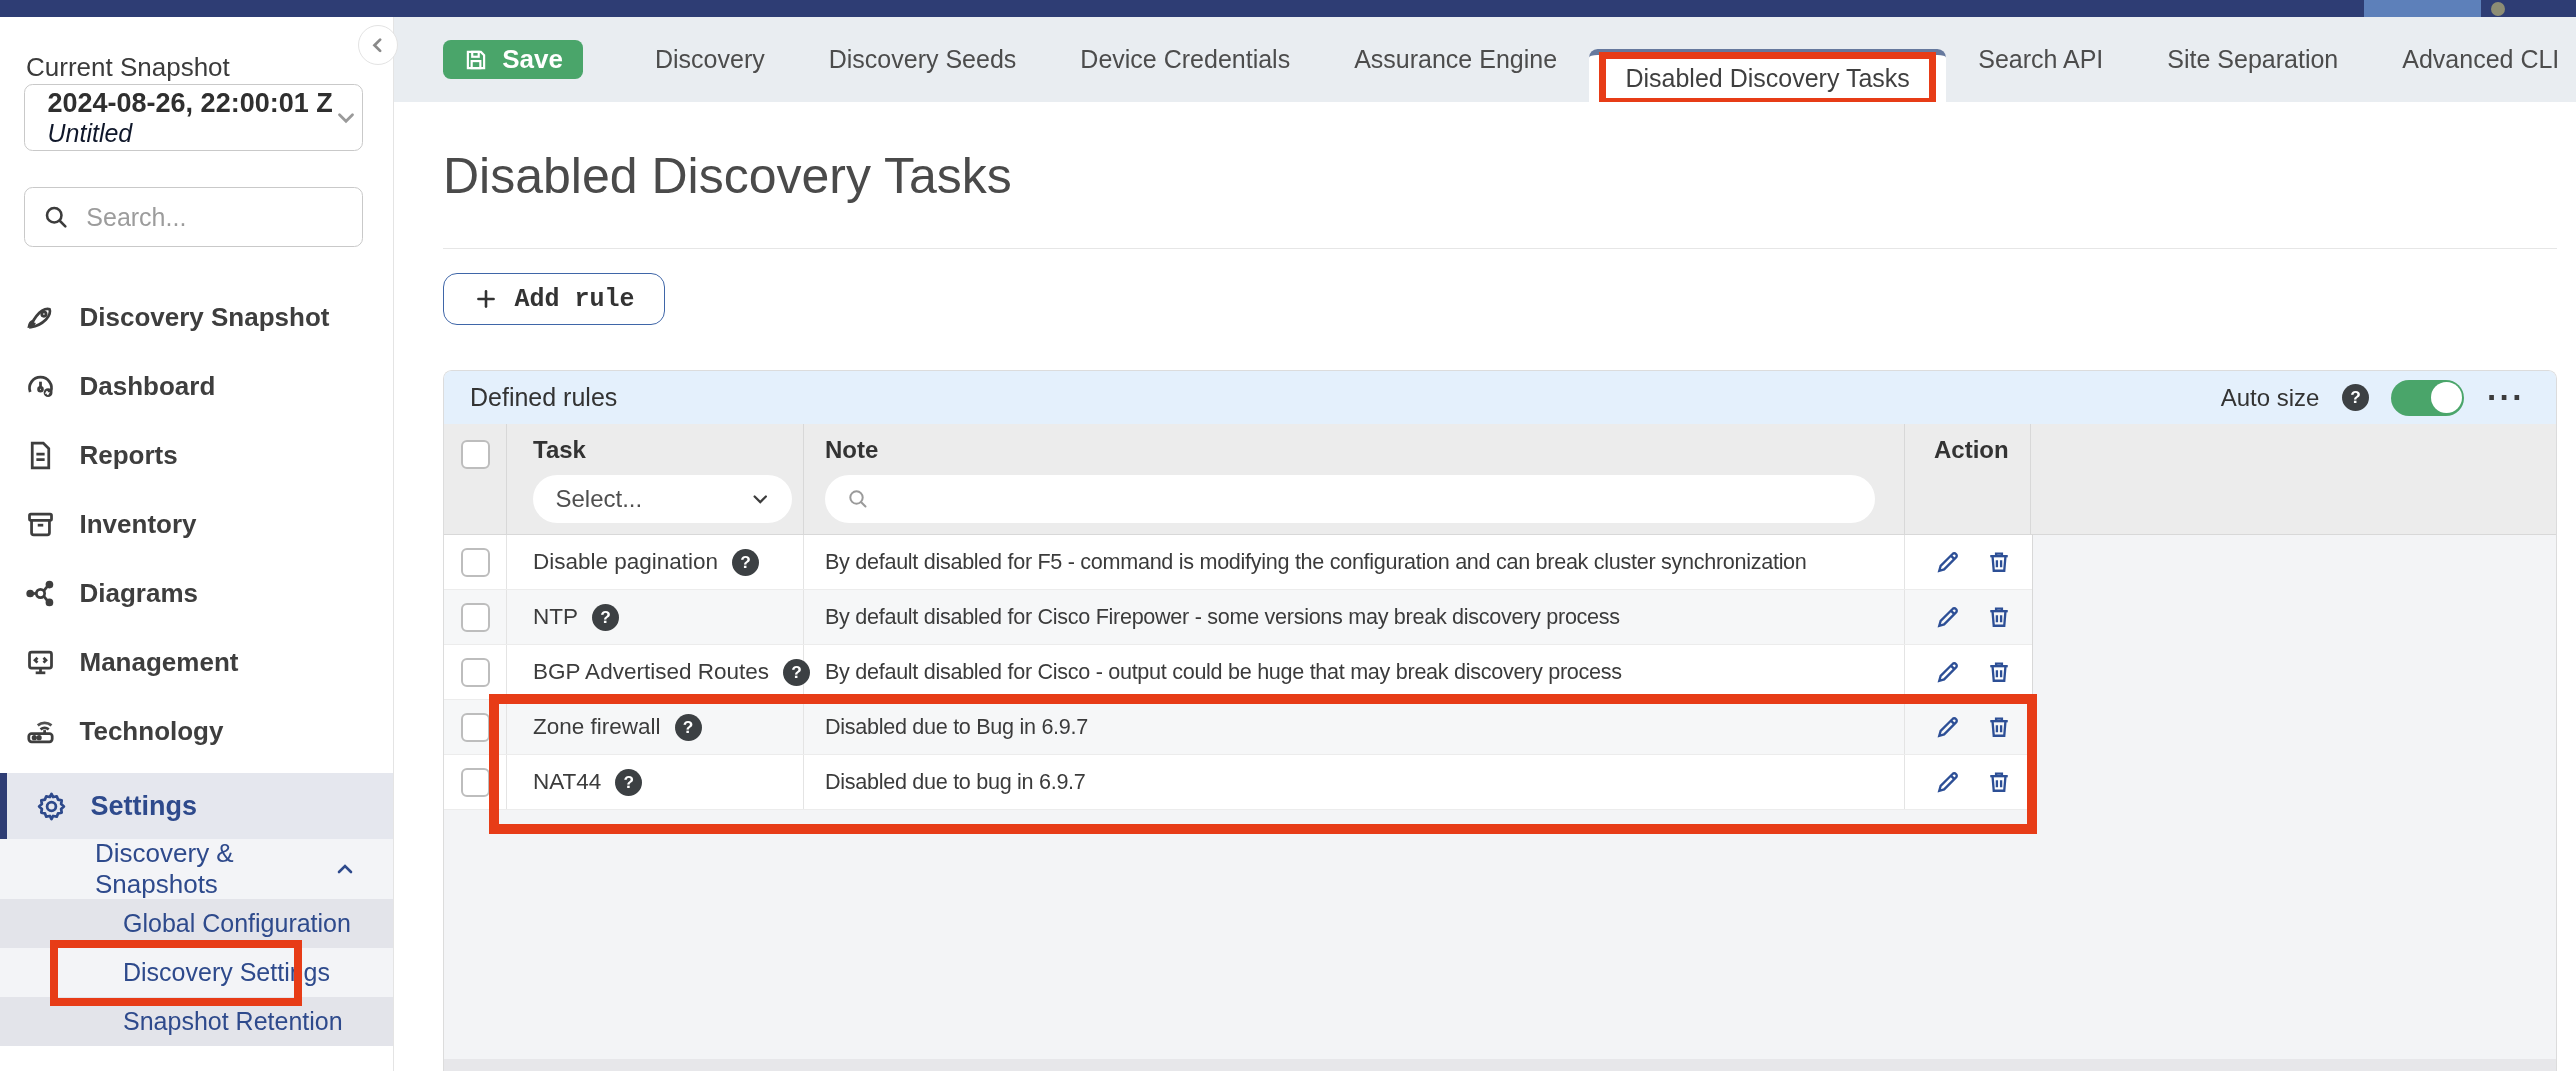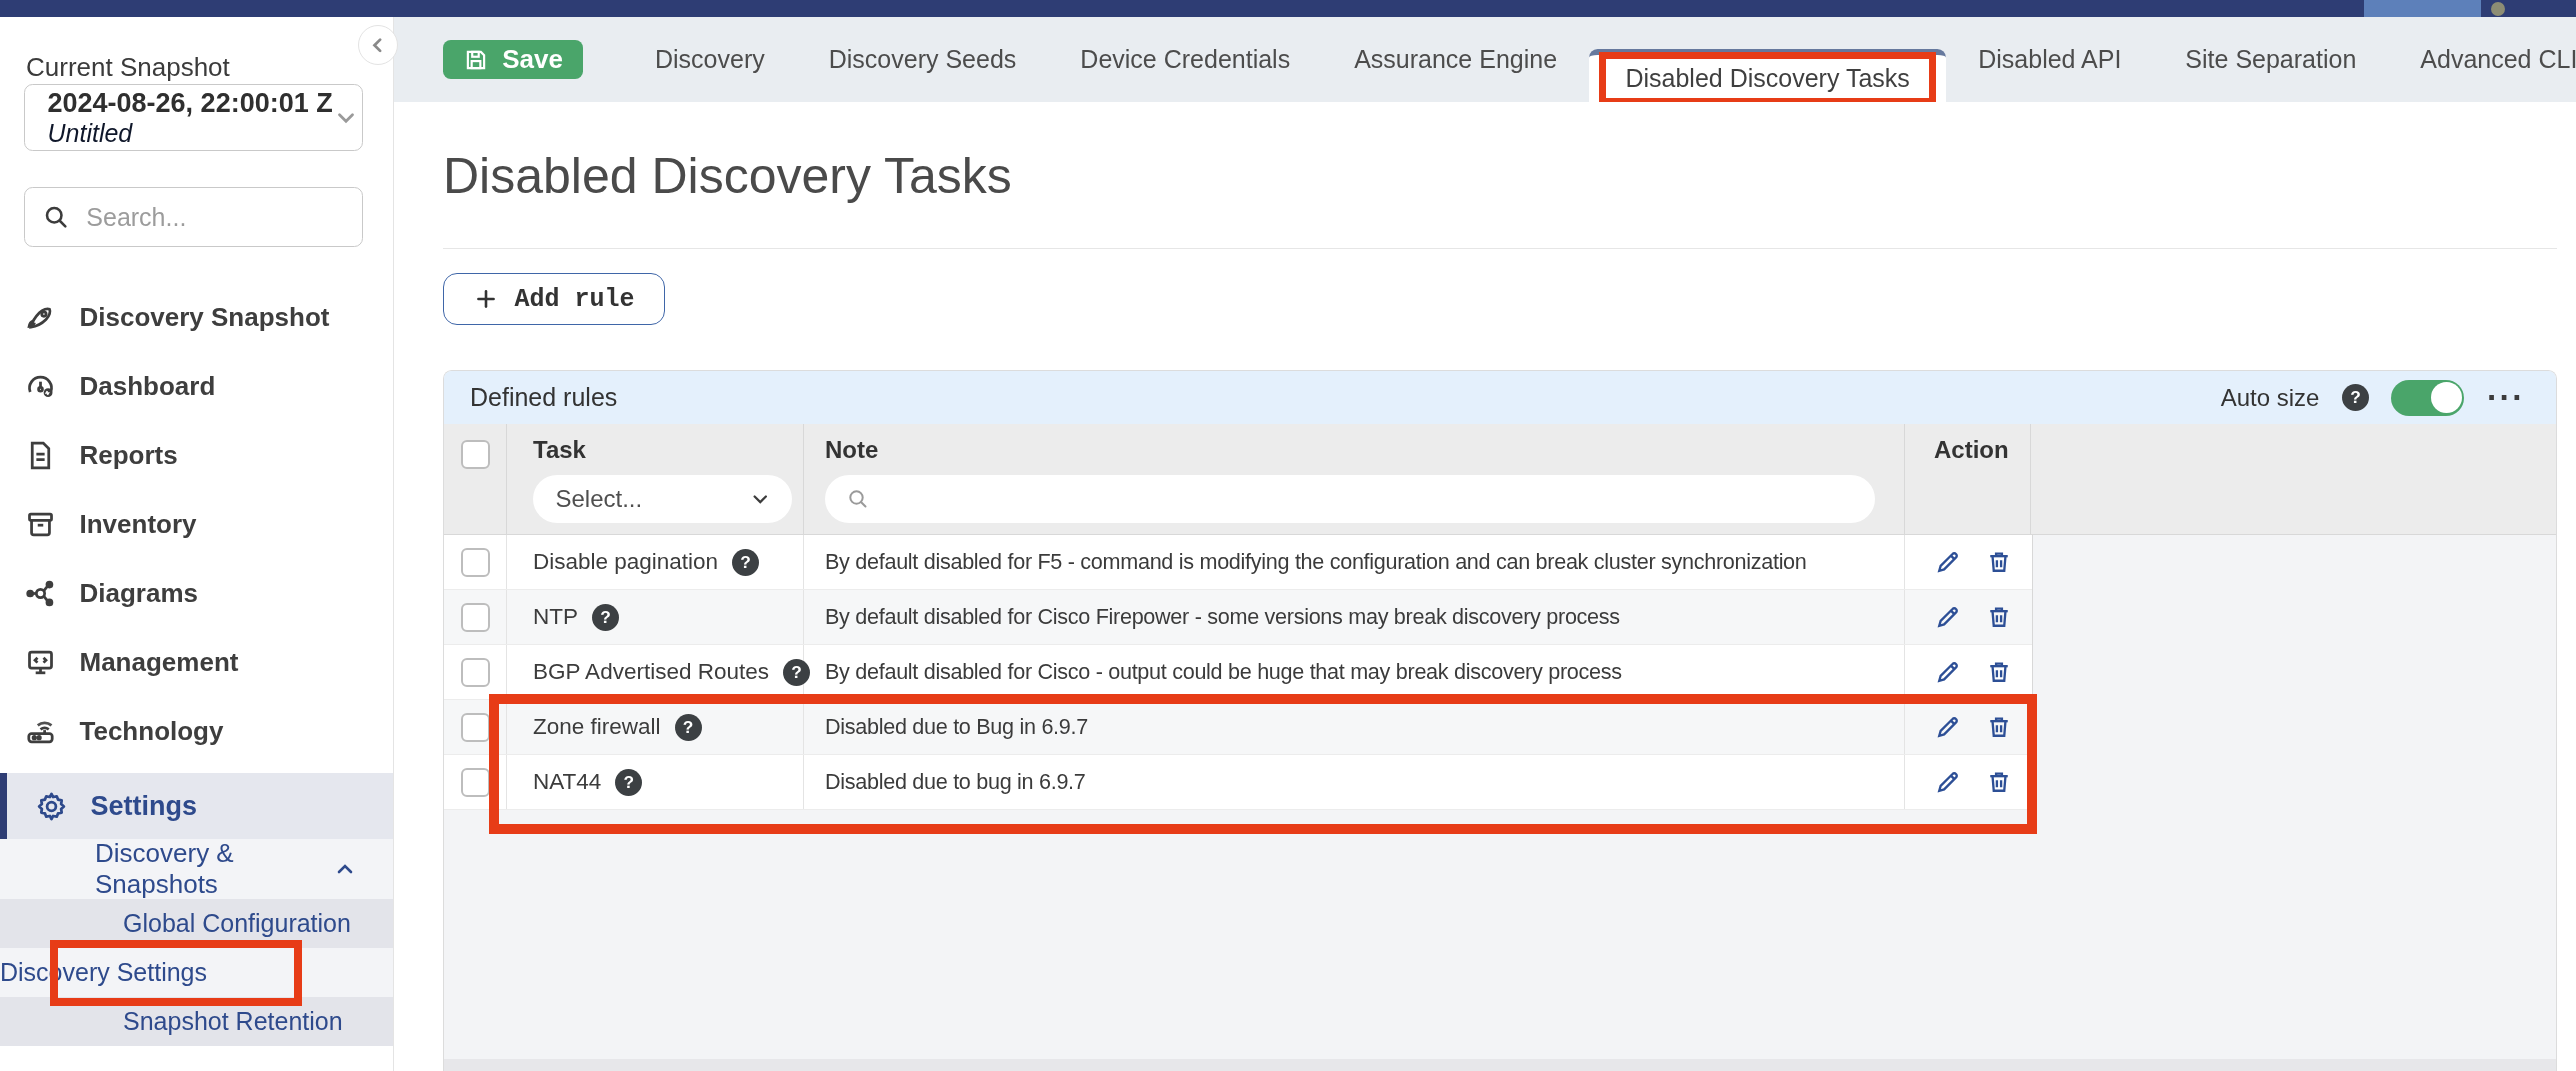--- a/index.html
+++ b/index.html
@@ -30,21 +30,21 @@
   .side-search input::placeholder{color:#9c9c9c;}
   .nav{position:absolute;left:0;top:266px;width:393px;}
   .nav-item{height:69px;display:flex;align-items:center;gap:22.5px;padding-left:24px;cursor:pointer;}
   .nav-item .lbl{font-size:26px;font-weight:700;color:#3e3e3e;}
   .side-ico{width:33px;height:33px;flex:0 0 33px;}
   .settings-row{position:absolute;left:0;top:756px;width:393px;height:66px;background:#e5e7ee;display:flex;align-items:center;gap:22.5px;padding-left:28px;box-sizing:border-box;border-left:7px solid #2e3d74;}
   .settings-row .lbl{font-size:27px;font-weight:700;color:#2e4a8c;}
   .sub-row{position:absolute;left:0;width:393px;display:flex;align-items:center;box-sizing:border-box;color:#2e4a8c;}
   .row-ds{top:822px;height:60px;background:#f3f4f7;padding-left:95px;font-size:26px;}
   .row-gc{top:882px;height:49px;background:#e3e4ea;padding-left:123px;font-size:25px;}
-  .row-dst{top:931px;height:49px;background:#f3f4f7;font-size:25px;}
+  .row-dst{top:931px;height:49px;background:#f3f4f7;padding-left:123px;font-size:25px;}
   .row-sr{top:980px;height:49px;background:#e3e4ea;padding-left:123px;font-size:25px;}
   .row-ds .chev{margin-left:auto;margin-right:36px;}
   .annot-sidebar{position:absolute;left:50px;top:923px;width:252px;height:66px;border:8.6px solid #e73c17;box-sizing:border-box;z-index:25;pointer-events:none;}
 
   
   .main{position:absolute;left:393px;top:17.3px;width:2183px;height:1054px;background:#fff;}
   .tabbar{position:absolute;left:0;top:0;width:2183px;height:85px;background:#e9edf1;display:flex;align-items:center;padding-left:50px;box-sizing:border-box;}
   .save-btn{width:140px;height:39px;background:#4aa56a;border-radius:7.8px;display:flex;align-items:center;justify-content:center;gap:13px;cursor:pointer;flex:0 0 auto;}
   .save-btn .lbl{color:#fff;font-size:26px;font-weight:700;}
   .tabs{display:flex;align-items:center;height:100%;margin-left:40px;}
@@ -274,21 +274,21 @@
     </div>
 
     <div class="tabs">
       <div class="tab">Discovery</div>
       <div class="tab">Discovery Seeds</div>
       <div class="tab">Device Credentials</div>
       <div class="tab">Assurance Engine</div>
       <div class="tab tab--active">
         <span class="annot-tab">Disabled Discovery Tasks</span>
       </div>
-      <div class="tab">Disabled API</div>
+      <div class="tab">Search API</div>
       <div class="tab">Site Separation</div>
       <div class="tab">Advanced CLI</div>
     </div>
   </div>
 
   <div class="content">
     <div class="page-title">Disabled Discovery Tasks</div>
     <div class="title-divider"></div>
 
     <div class="add-rule">

